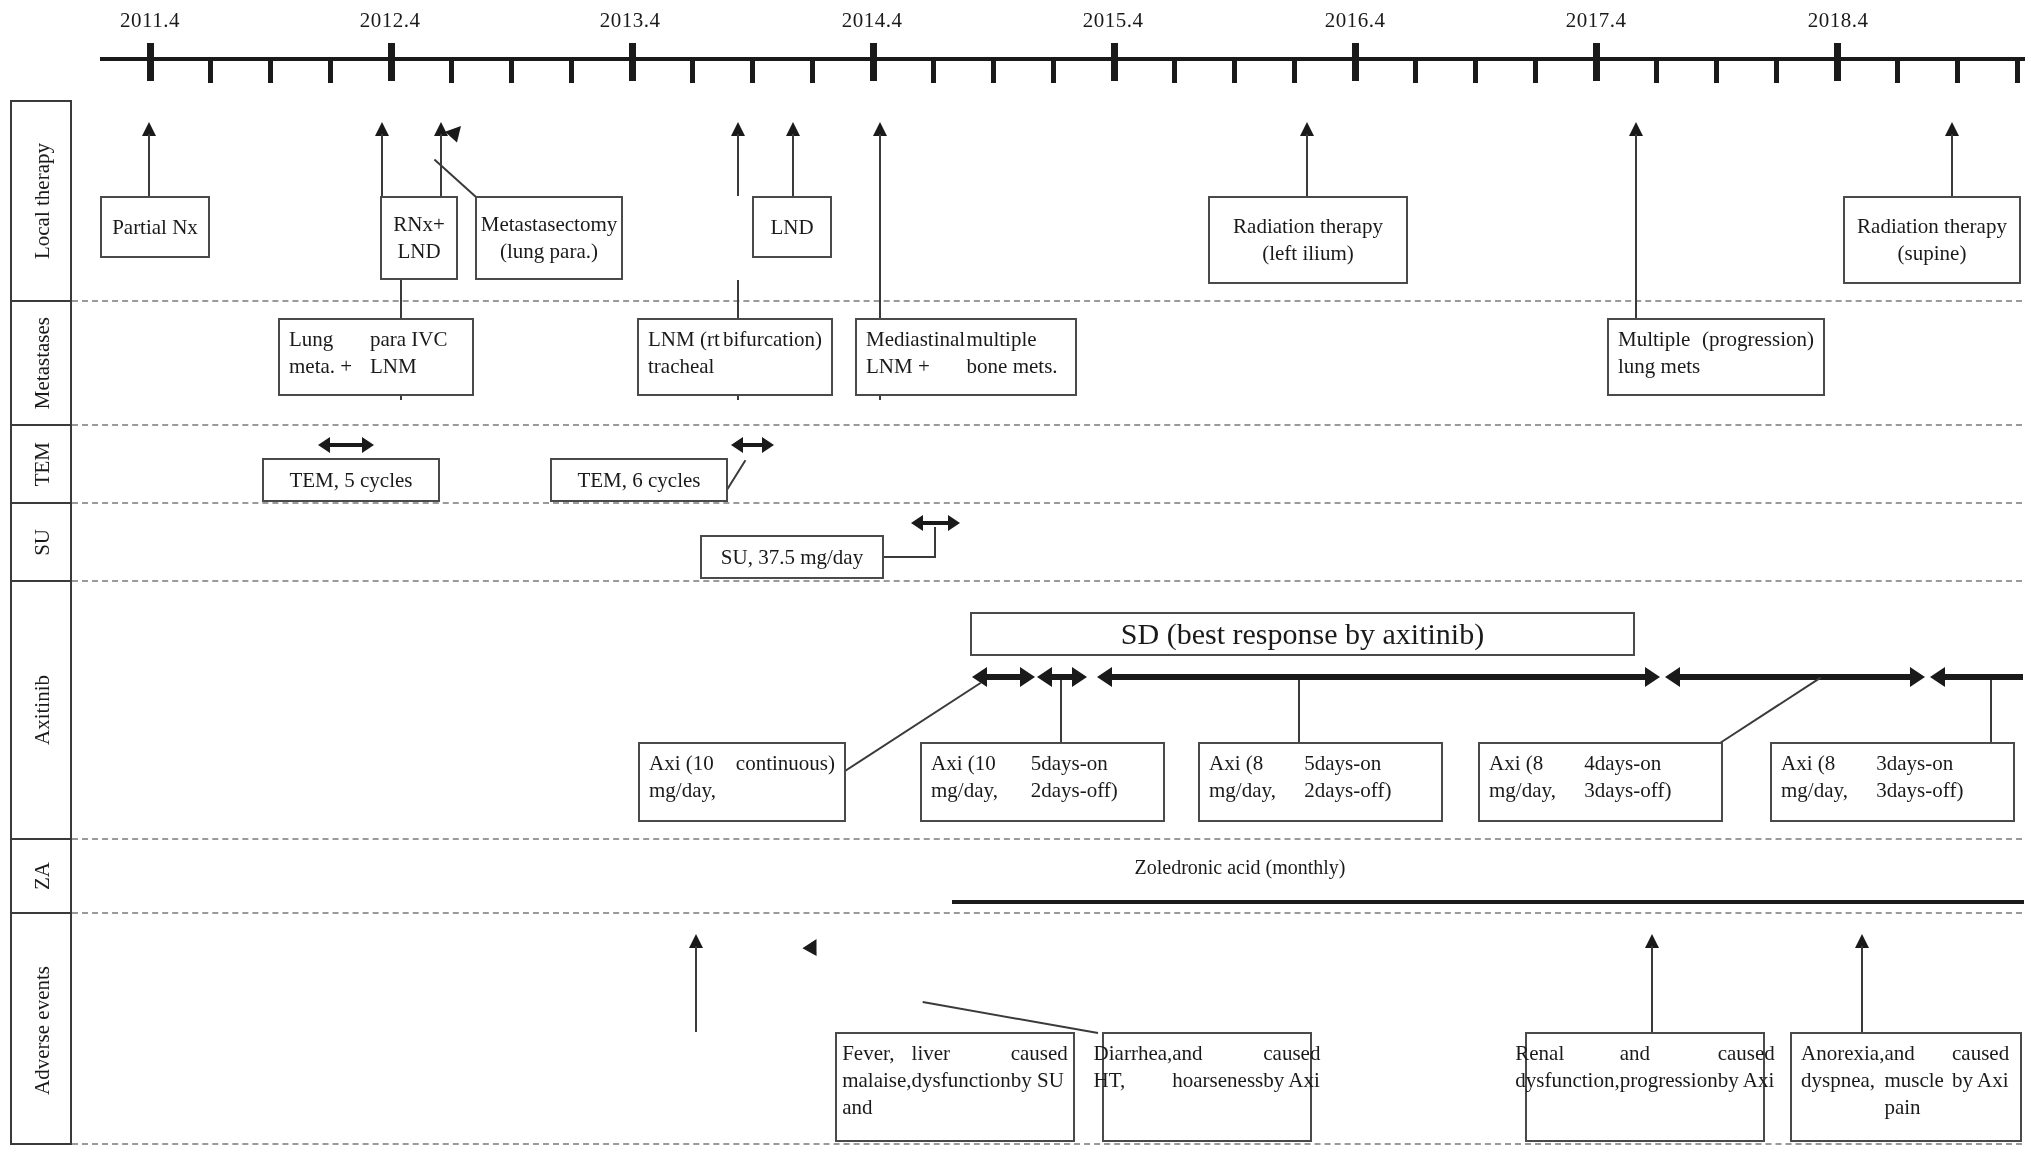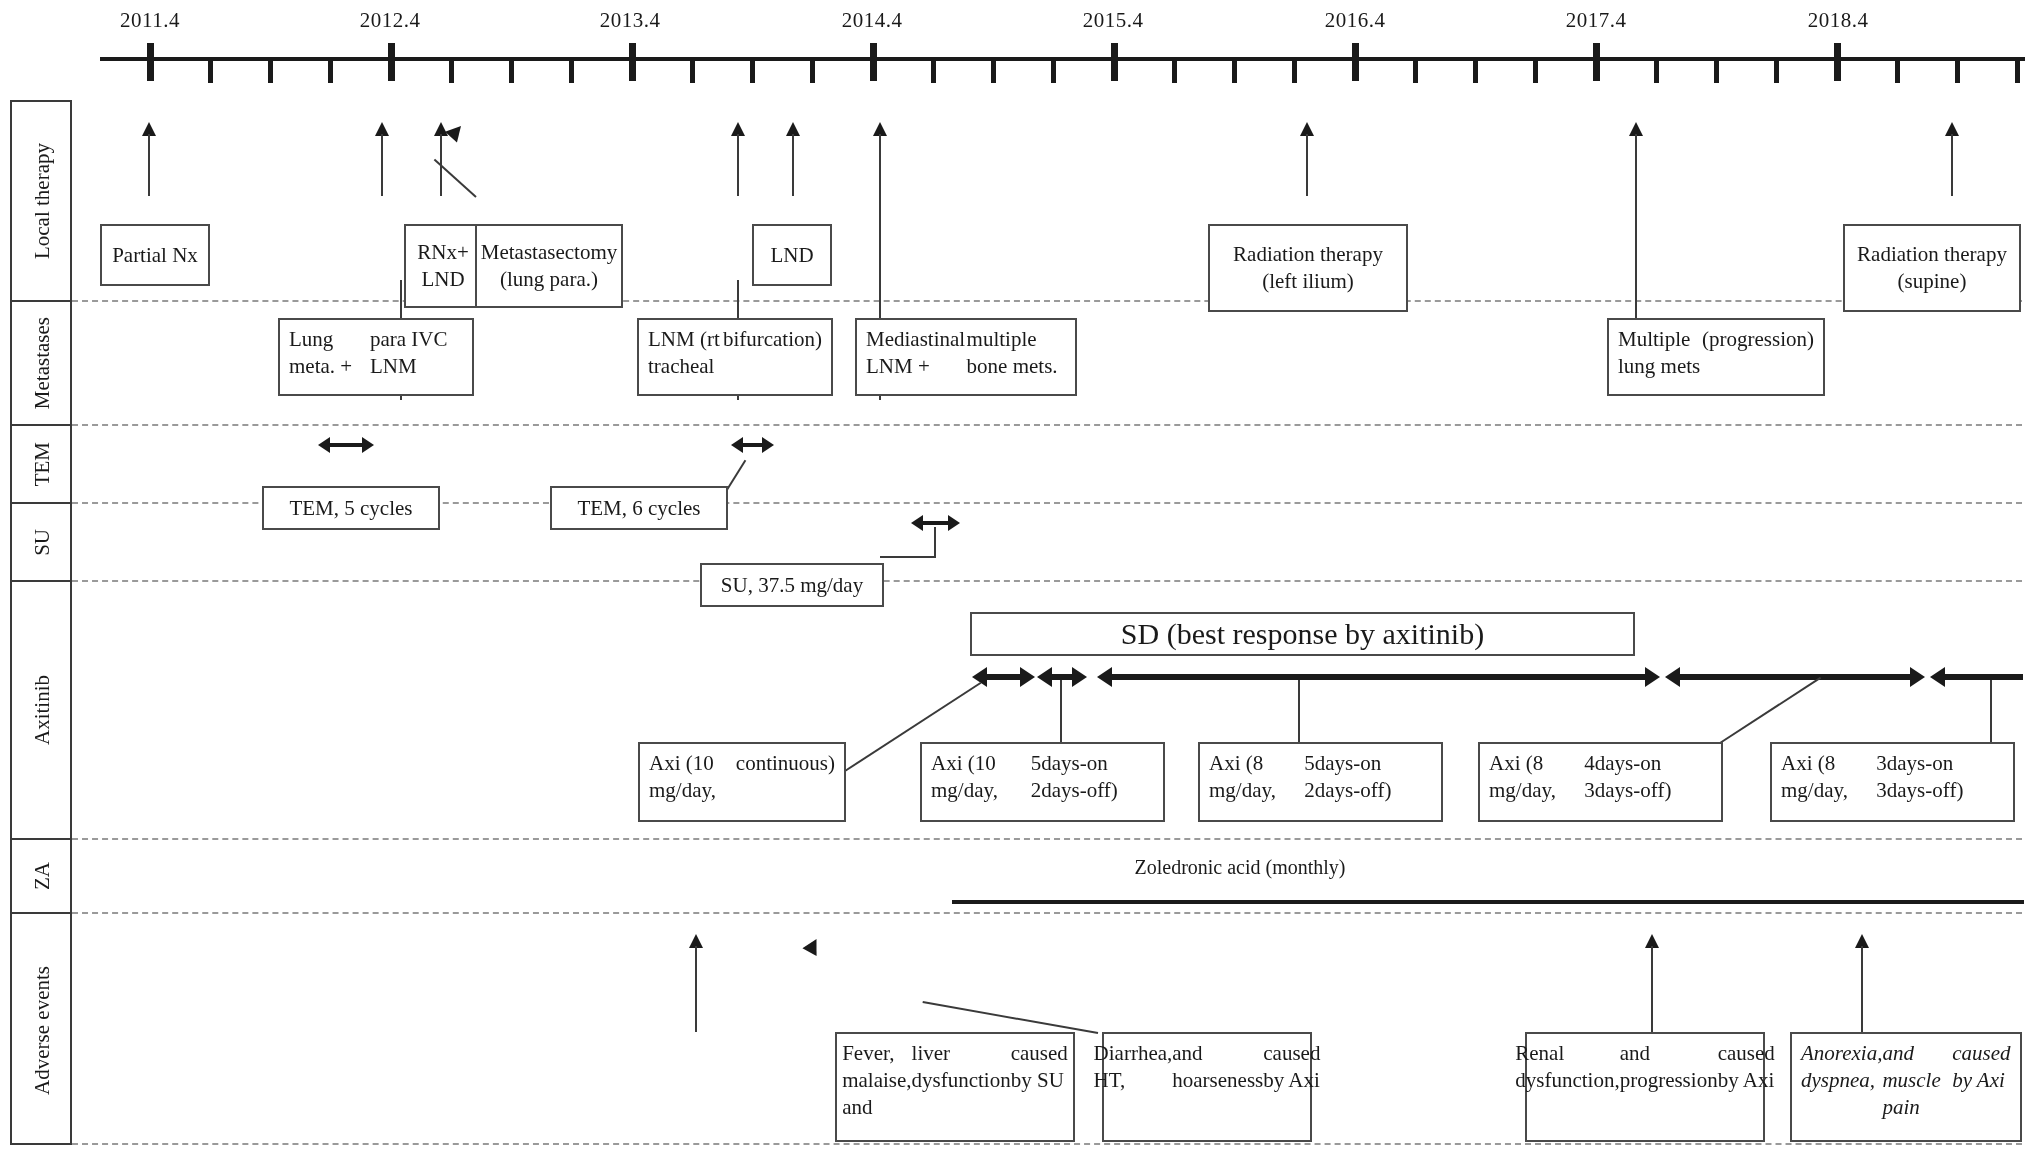--- a/index.html
+++ b/index.html
@@ -17,21 +17,21 @@
   .row-label{position:absolute;left:0;border-bottom:2px solid #3a3a3a;box-sizing:border-box;display:flex;align-items:center;justify-content:center;}
   .row-label:last-child{border-bottom:none;}
   .row-label span{writing-mode:vertical-rl;transform:rotate(180deg);font-size:21px;white-space:nowrap;line-height:1;}
 
   
   .sep{position:absolute;border-top:2px dashed #9a9a9a;height:0;}
 
   
   .ebox{position:absolute;border:2px solid #4a4a4a;box-sizing:border-box;background:#fff;
         font-size:21px;line-height:1.28;padding:6px 9px;}
-  .ebox.center{display:flex;align-items:center;justify-content:center;text-align:center;margin-top:28px;}
+  .ebox.center{display:flex;align-items:center;justify-content:center;text-align:center;}
   .ebox.left{display:flex;justify-content:center;text-align:left;}
   .ebox .ln{display:block;}
 
   
   .vline{position:absolute;background:#3a3a3a;width:2px;}
   .hline{position:absolute;background:#3a3a3a;height:2px;}
   .uparrow{position:absolute;width:0;height:0;border-left:7px solid transparent;border-right:7px solid transparent;border-bottom:14px solid #1a1a1a;}
   .diag{position:absolute;transform-origin:0 50%;height:2px;background:#3a3a3a;}
   .diag-head{position:absolute;width:0;height:0;}
 
@@ -140,21 +140,21 @@
   <div class="uparrow" style="left:142px;top:122px;"></div>
   <div class="vline" style="left:148px;top:134px;height:62px;"></div>
   <div class="ebox center" style="left:100px;top:196px;width:110px;height:62px;">
     <div>
         <span class="ln">Partial Nx</span>
       </div>
   </div>
 
   <div class="uparrow" style="left:375px;top:122px;"></div>
   <div class="vline" style="left:381px;top:134px;height:62px;"></div>
-  <div class="ebox center" style="left:404px;top:196px;width:78px;height:84px;">
+  <div class="ebox center" style="left:380px;top:196px;width:78px;height:84px;">
     <div>
       <span class="ln">RNx+</span>
       <span class="ln">LND</span>
     </div>
   </div>
   <div class="vline" style="left:400px;top:280px;height:120px;"></div>
 
   <div class="uparrow" style="left:434px;top:122px;"></div>
   <div class="vline" style="left:440px;top:134px;height:62px;"></div>
   <div class="ebox center" style="left:475px;top:196px;width:148px;height:84px;justify-content:center;">
@@ -327,19 +327,19 @@
   <div class="uparrow" style="left:1645px;top:934px;"></div>
   <div class="vline" style="left:1651px;top:946px;height:86px;"></div>
   <div class="ebox left" style="left:1525px;top:1032px;width:240px;height:110px;">
     <span class="ln">Renal dysfunction,</span>
     <span class="ln">and progression</span>
     <span class="ln">caused by Axi</span>
   </div>
 
   <div class="uparrow" style="left:1855px;top:934px;"></div>
   <div class="vline" style="left:1861px;top:946px;height:86px;"></div>
-  <div class="ebox left" style="left:1790px;top:1032px;width:232px;height:110px;font-style:italic;">
+  <div class="ebox left" style="left:1790px;top:1032px;width:232px;height:110px;">
     <span class="ln">Anorexia, dyspnea,</span>
     <span class="ln">and muscle pain</span>
     <span class="ln">caused by Axi</span>
   </div>
 
 </div>
 
 </body></html>

